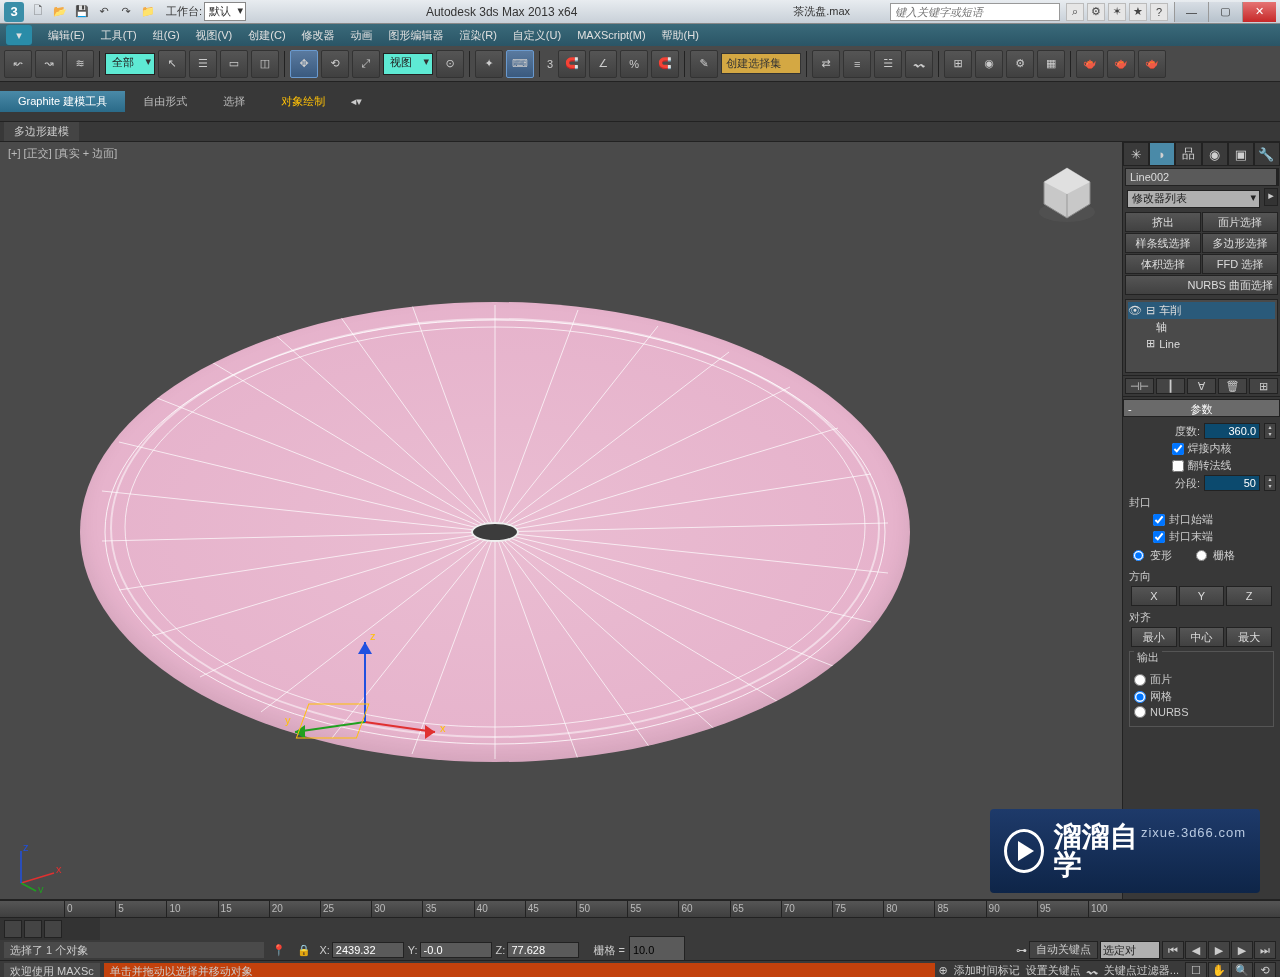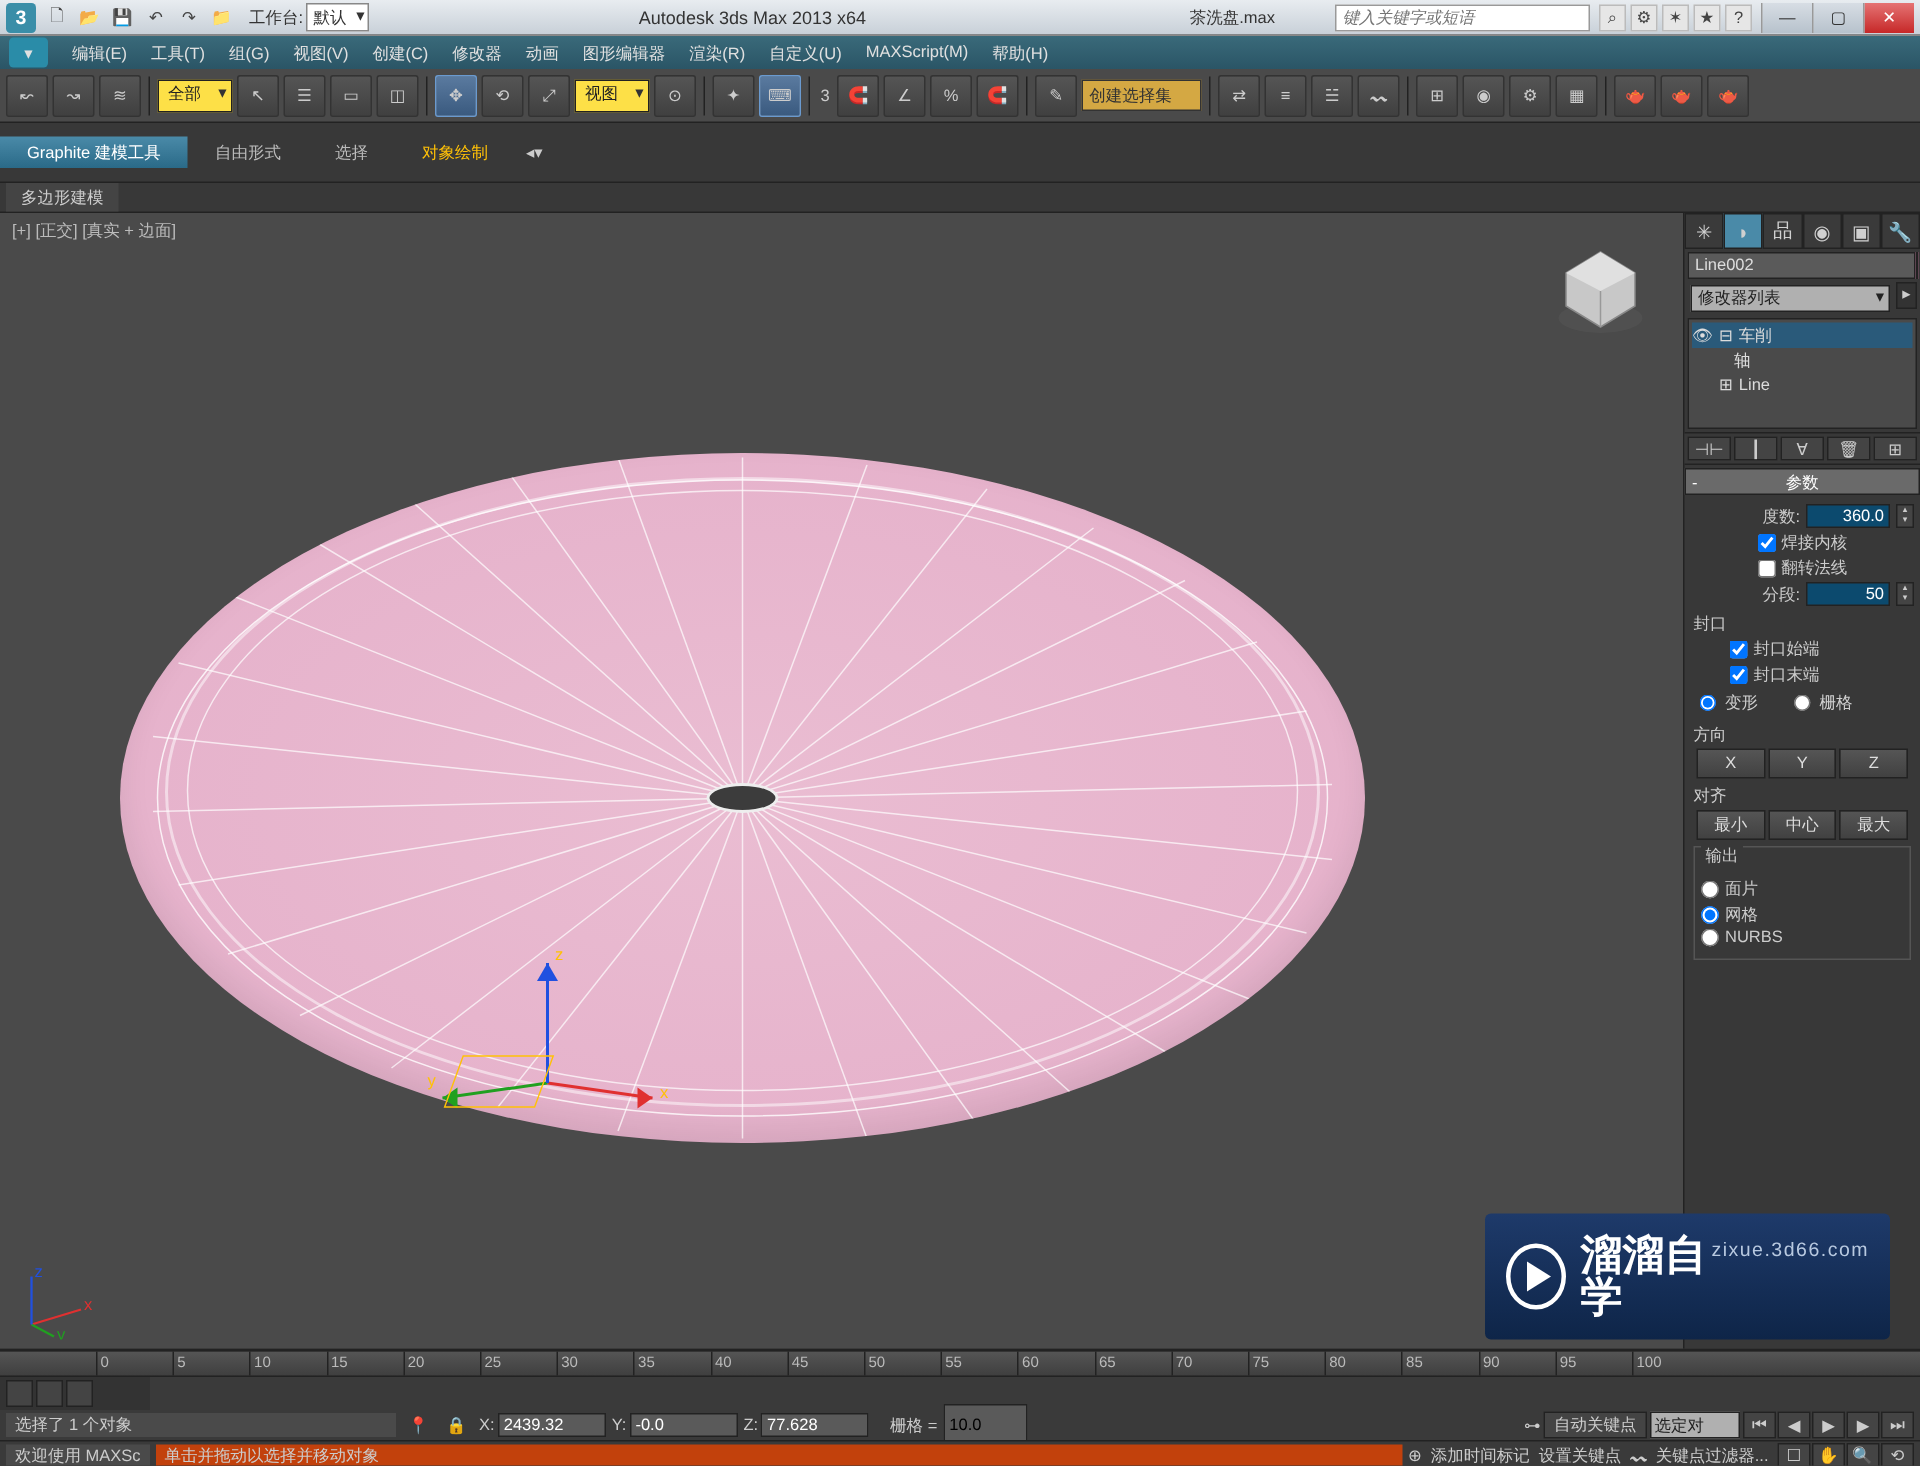--- a/index.html
+++ b/index.html
@@ -25,21 +25,21 @@
 
 .menubar { height: 22px; background: linear-gradient(#3a6a7a,#2a5566); display:flex; align-items:center; padding:0 6px; color:#e0e0e0;}
 .menubar .filebtn{width:26px;height:20px;background:#2a8ca8;border-radius:3px;margin-right:8px;display:flex;align-items:center;justify-content:center;}
 .menubar .mitem{padding:0 8px;cursor:pointer;}
 
 
 .toolbar { height: 36px; background: #4a4a4a; border-bottom:1px solid #222; display:flex;align-items:center;padding:0 4px;gap:3px;}
 .tbtn{width:28px;height:28px;border:1px solid #333;background:linear-gradient(#555,#404040);display:flex;align-items:center;justify-content:center;color:#ccc;border-radius:2px;}
 .tbtn.active{background:linear-gradient(#5a7a9f,#3a5a7f);border-color:#6a9acf;}
 .tsep{width:1px;height:26px;background:#222;margin:0 2px;}
-.tcombo{height:22px;background:#fde047;border:1px solid #222;color:#222;padding:1px 16px 1px 6px;position:relative;min-width:50px;}
+.tcombo{height:22px;background:#5eead4;border:1px solid #222;color:#222;padding:1px 16px 1px 6px;position:relative;min-width:50px;}
 .tcombo::after{content:"▾";position:absolute;right:3px;color:#333;}
 .toolbar .yellow{background:#d4a843;border:1px solid #333;color:#333;padding:2px 4px;min-width:80px;}
 
 
 .ribbon { height: 40px; background:#383838;border-bottom:1px solid #222;display:flex;align-items:center;}
 .ribbon .rtab{padding:3px 18px;color:#bbb;}
 .ribbon .rtab.active{background:linear-gradient(#4a8aa8,#2a6a88);color:#fff;}
 .ribbon .rtab.warn{color:#FFC107;}
 .ribbon .rexp{margin-left:4px;width:18px;text-align:center;color:#ccc;}
 .subribbon{height:20px;background:#383838;border-bottom:1px solid #222;display:flex;align-items:center;padding-left:4px;color:#aaa;}
@@ -322,20 +322,29 @@
       <div class="ct">🔧</div>
     </div>
     <div class="objname-row">
       <input class="objname" value="Line002" style="">
       <div class="color-swatch"></div>
     </div>
     <div style="display:flex;gap:2px;padding:0 2px;">
       <div class="modlist-combo" style="flex:1">修改器列表</div>
       <div class="cp-expand">▸</div>
     </div>
+    <div class="btn-grid">
+      <div class="cpbtn">挤出</div>
+      <div class="cpbtn">面片选择</div>
+      <div class="cpbtn">样条线选择</div>
+      <div class="cpbtn">多边形选择</div>
+      <div class="cpbtn">体积选择</div>
+      <div class="cpbtn">FFD 选择</div>
+      <div class="cpbtn wide" style="text-align:right;padding-right:4px;">NURBS 曲面选择</div>
+    </div>
     <div class="modstack">
       <div class="msrow sel">
           <span>👁</span>
           <span>⊟</span>
           <span>车削</span>
         </div>
       <div class="msrow" style="padding-left:28px;">
           <span>轴</span>
         </div>
       <div class="msrow">

